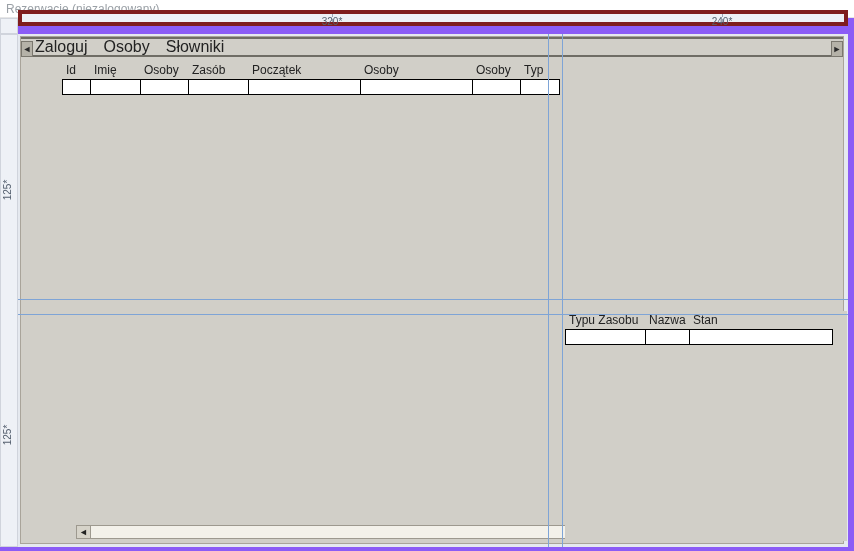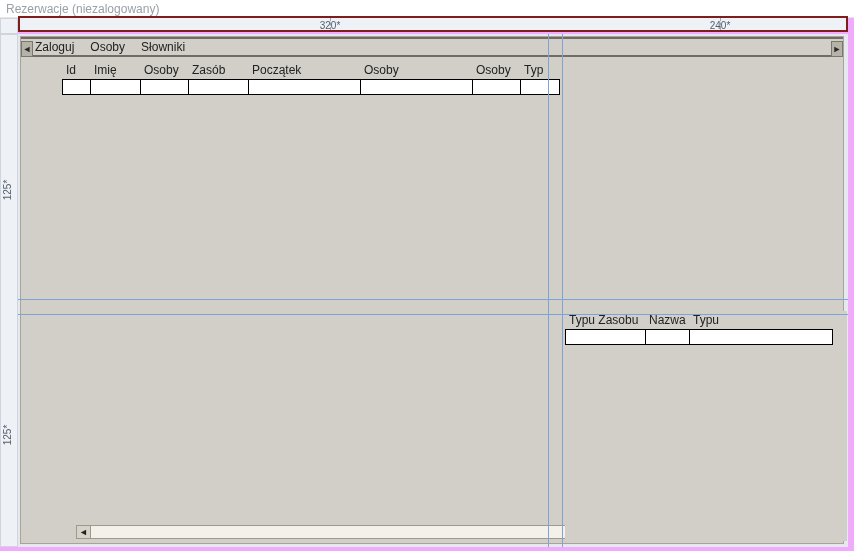--- a/index.html
+++ b/index.html
@@ -10,43 +10,43 @@
     font-size: 12px;
     background: #fff;
     width: 854px;
     height: 551px;
     overflow: hidden;
   }
   .outer {
     position: relative;
     width: 854px;
     height: 551px;
-    background: #f0abfc;
+    background: #8b5cf6;
     padding-left: 9px;
   }
   .title-bar {
     position: absolute;
     left: 0; top: 0; right: 0;
     height: 18px;
     background: #fff;
     color: #9aa0a6;
     font-size: 12px;
     padding-left: 6px;
     line-height: 18px;
     border-bottom: 1px solid #e6e6e6;
   }
 
   
   .ruler-h {
     position: absolute;
     left: 18px; right: 6px;
-    top: 16px;
+    top: 10px;
     height: 16px;
     background: #eef1f6;
-    border: 2px solid #7f1d1d;
+    border: 4px solid #7f1d1d;
   }
   .ruler-h .tick-line {
     position: absolute;
     top: 0; bottom: 0;
     width: 1px;
     border-left: 1px dashed #9aa5b5;
   }
   .ruler-h .tick-label {
     position: absolute;
     top: 0;
@@ -135,21 +135,21 @@
     align-items: center;
     justify-content: center;
     font-size: 9px;
     color: #2b2b2b;
   }
   .menubar .scroll-left { position: absolute; left: 0; top: 2px; }
   .menubar .scroll-right { position: absolute; right: 0; top: 2px; }
   .menubar .item {
     margin: 0 8px;
     color: #222;
-    font-size: 12px;
+    font-size: 16px;
   }
 
   .panel {
     position: absolute;
     background: #d1cfc8;
     margin-left: 37px;
   }
 
   .table-header-row {
     display: flex;
@@ -255,21 +255,21 @@
           <div class="track"></div>
           <div class="arrow right">►</div>
         </div>
       </div>
 
 
       <div class="panel" style="left:507px; top:274px; width:282px; height:230px;">
         <div class="table-header-row">
           <div class="hcell" style="width:80px">Typu Zasobu</div>
           <div class="hcell" style="width:44px">Nazwa</div>
-          <div class="hcell" style="width:140px">Typu</div>
+          <div class="hcell" style="width:140px">Stan</div>
         </div>
         <div class="table-empty-row" style="width:268px">
           <div class="ecell" style="width:80px"></div>
           <div class="ecell" style="width:44px"></div>
           <div class="ecell" style="width:140px"></div>
         </div>
       </div>
 
     </div>
 

